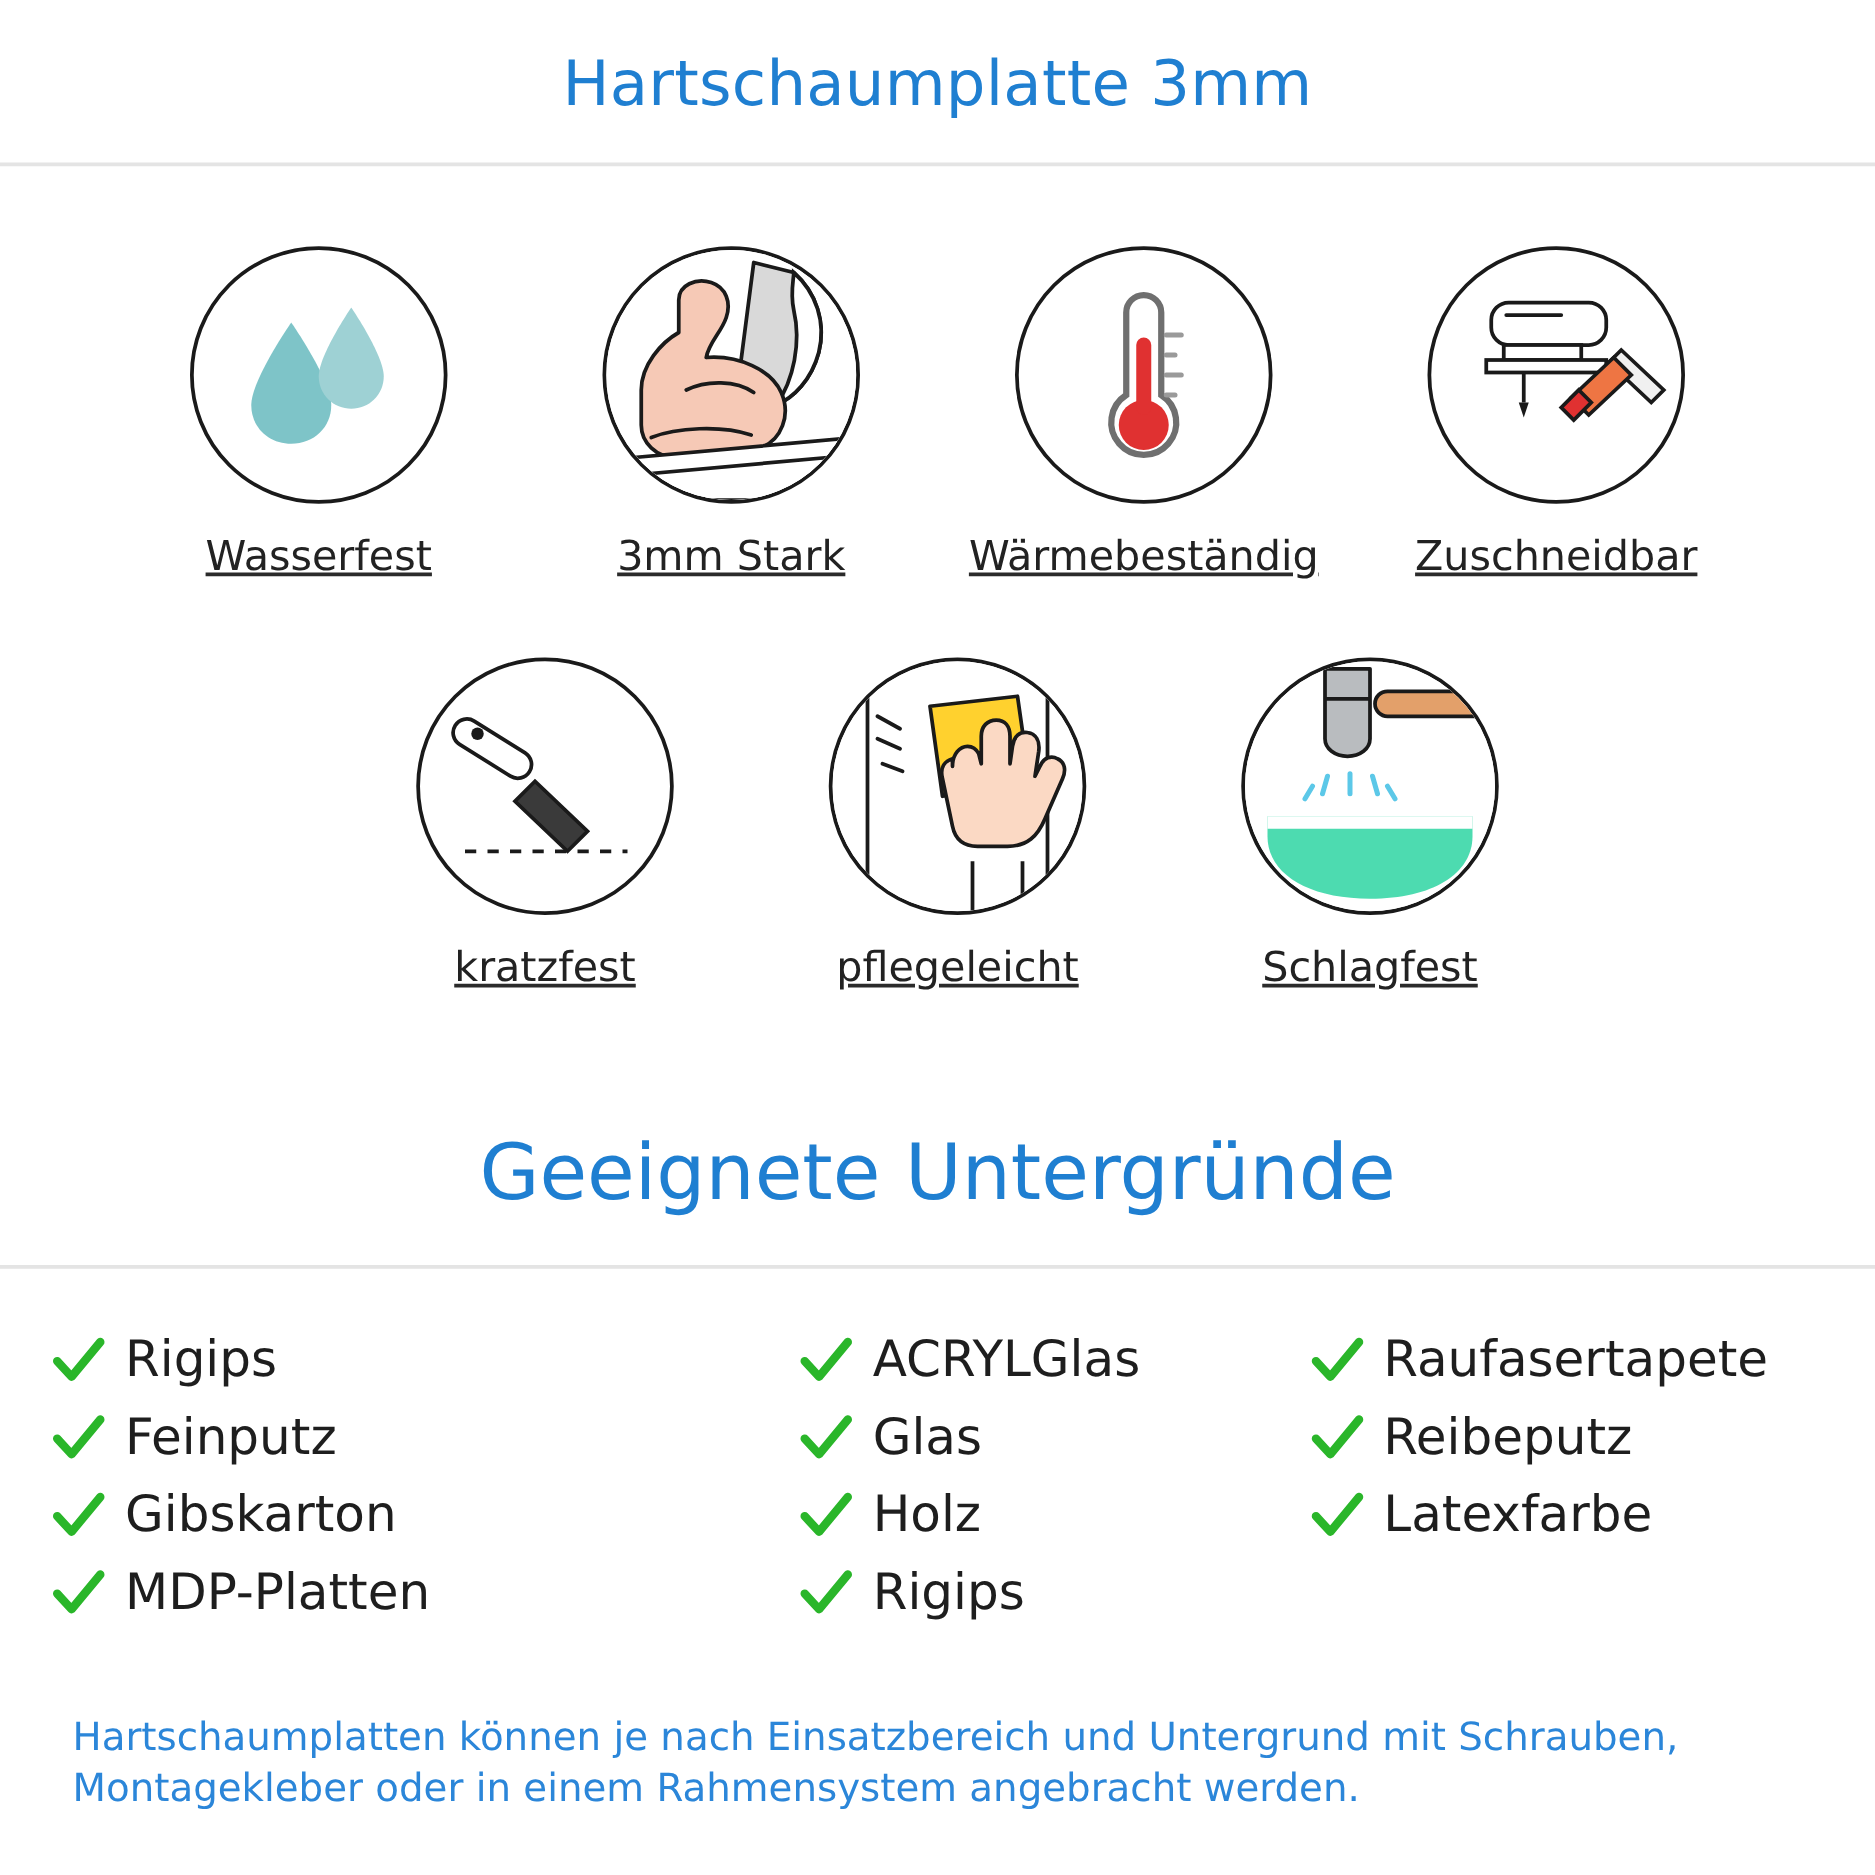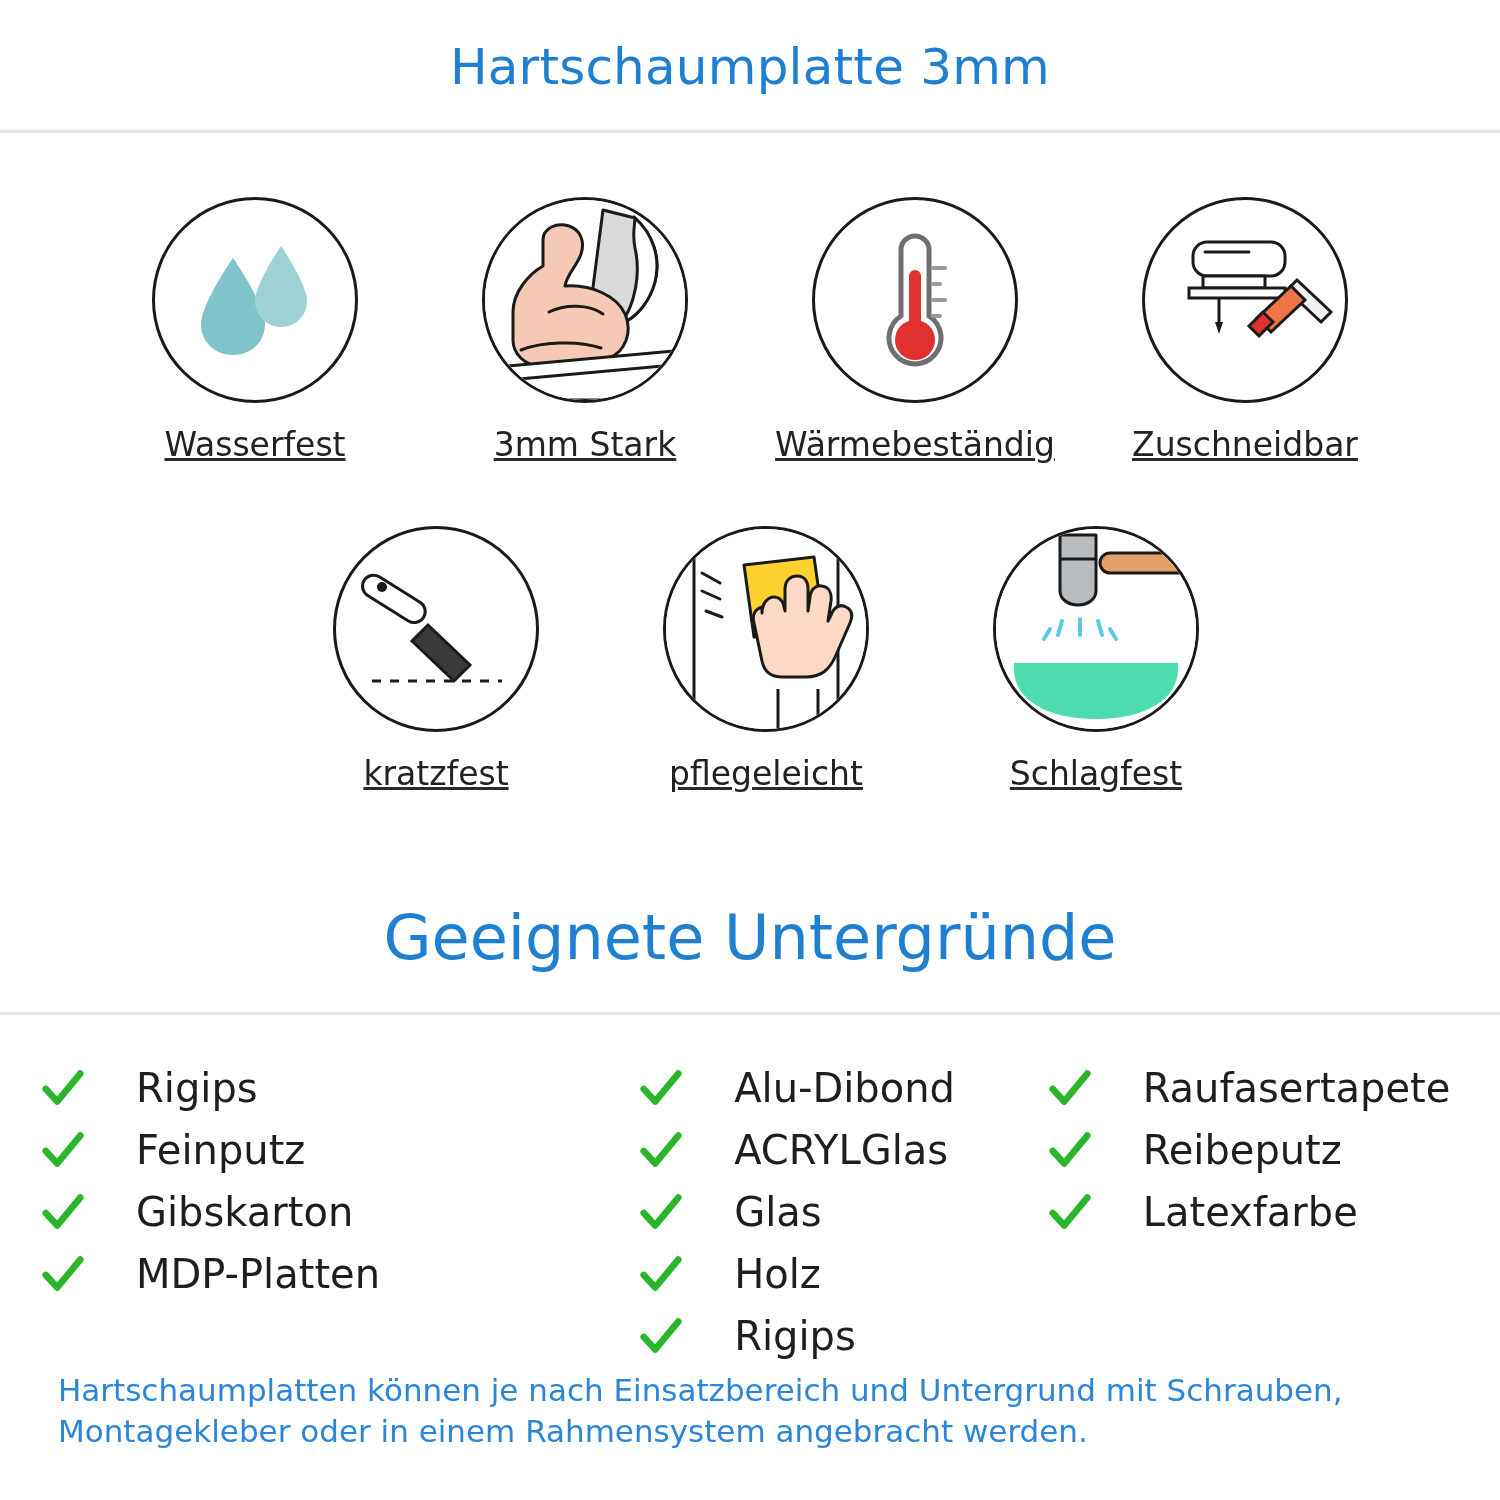--- a/index.html
+++ b/index.html
@@ -98,21 +98,20 @@
     display: flex;
     flex-direction: column;
   }
   .col.c1 { width: 615px; }
   .col.c2 { width: 420px; }
   .col.c3 { width: 425px; }
   .item {
     display: flex;
     align-items: center;
     height: 62px;
-    gap: 36px;
   }
   .check {
     flex: 0 0 auto;
     width: 46px;
     height: 46px;
     margin-right: 14px;
     display: block;
   }
   .item-label {
     font-size: 40px;
@@ -303,26 +302,20 @@
           </svg>
         <span class="item-label">MDP-Platten</span>
       </div>
     </div>
 
     <div class="col c2">
       <div class="item">
         <svg class="check" viewBox="0 0 48 48">
             <path d="M6 25 L18 38 L42 9" fill="none" stroke="#2ab62a" stroke-width="7" stroke-linecap="round" stroke-linejoin="round"></path>
           </svg>
-        <span class="item-label">Alu-Dibond</span>
-      </div>
-      <div class="item">
-        <svg class="check" viewBox="0 0 48 48">
-            <path d="M6 25 L18 38 L42 9" fill="none" stroke="#2ab62a" stroke-width="7" stroke-linecap="round" stroke-linejoin="round"></path>
-          </svg>
         <span class="item-label">ACRYLGlas</span>
       </div>
       <div class="item">
         <svg class="check" viewBox="0 0 48 48">
             <path d="M6 25 L18 38 L42 9" fill="none" stroke="#2ab62a" stroke-width="7" stroke-linecap="round" stroke-linejoin="round"></path>
           </svg>
         <span class="item-label">Glas</span>
       </div>
       <div class="item">
         <svg class="check" viewBox="0 0 48 48">

